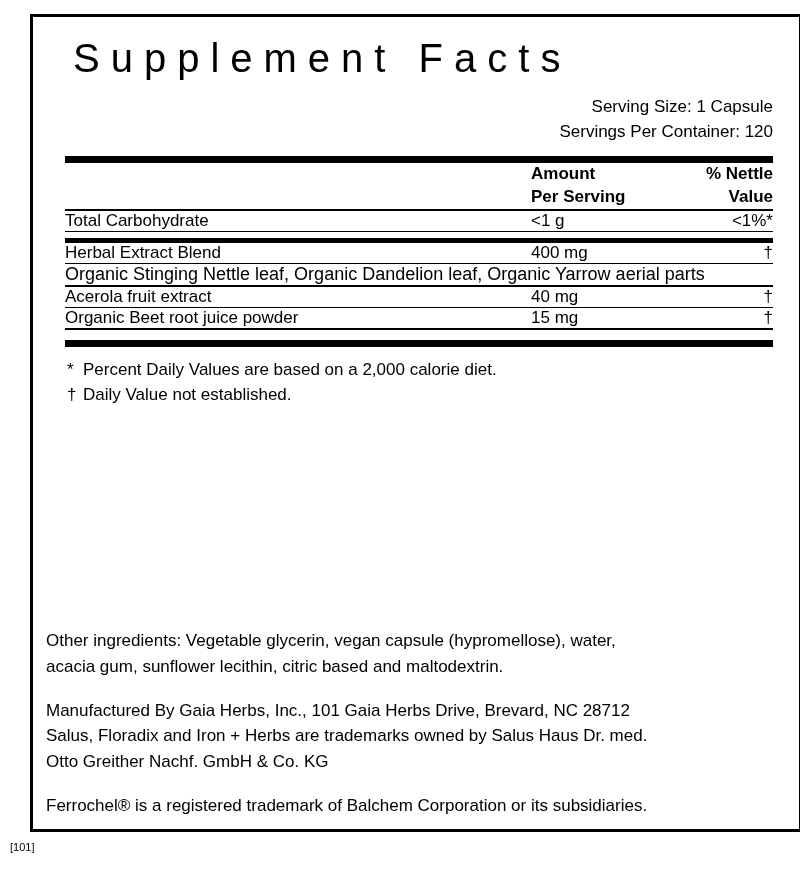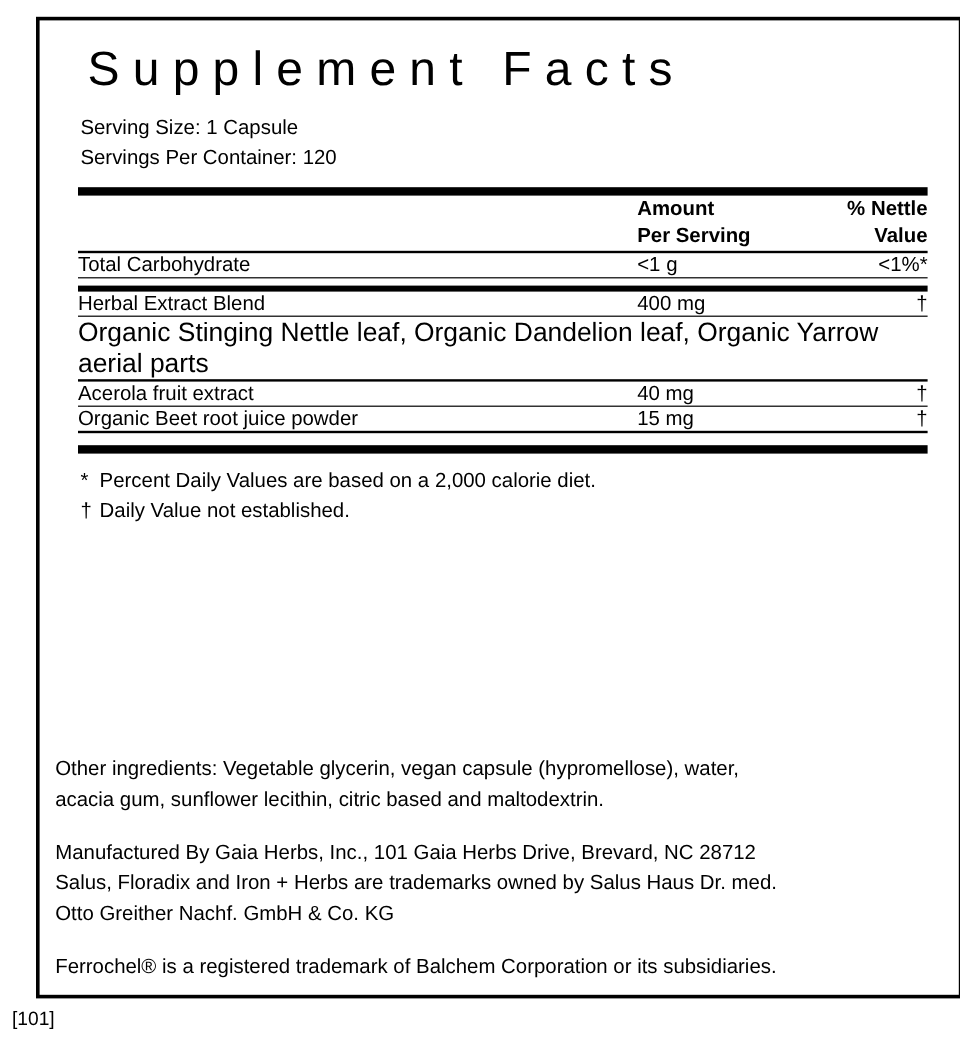--- a/index.html
+++ b/index.html
@@ -47,20 +47,21 @@
     padding-left: 8px;
     white-space: nowrap;
   }
 
   
   .serving {
     margin-top: 14px;
     font-size: 17px;
     line-height: 1.45;
     padding-left: 2px;
+    text-align: right;
   }
 
   
   .rule-thick {
     height: 7px;
     background: #000;
     margin: 0;
   }
   .rule-med {
     height: 5px;
@@ -94,21 +95,21 @@
   .hdr-amt, .hdr-dv { font-weight: bold; }
 
   .row td {
     padding-top: 8px;
     padding-bottom: 7px;
   }
   .row-sub td {
     padding-top: 6px;
     padding-bottom: 7px;
     padding-left: 18px;
-    font-size: 22px;
+    font-size: 18px;
   }
   .dagger { font-size: 17px; }
 
   
   .footnotes {
     font-size: 17px;
     line-height: 1.5;
     padding-top: 10px;
     padding-left: 2px;
   }
@@ -124,21 +125,21 @@
     font-size: 17px;
     line-height: 1.52;
   }
   .para { margin-bottom: 18px; }
   .para:last-child { margin-bottom: 0; }
 
   .code {
     position: absolute;
     left: 10px;
     top: 841px;
-    font-size: 16px;
+    font-size: 11px;
   }
   sub { font-size: 0.72em; }
 </style>
 </head>
 <body>
 
 <div class="page">
 
   <div class="panel">
     <div class="inner">

